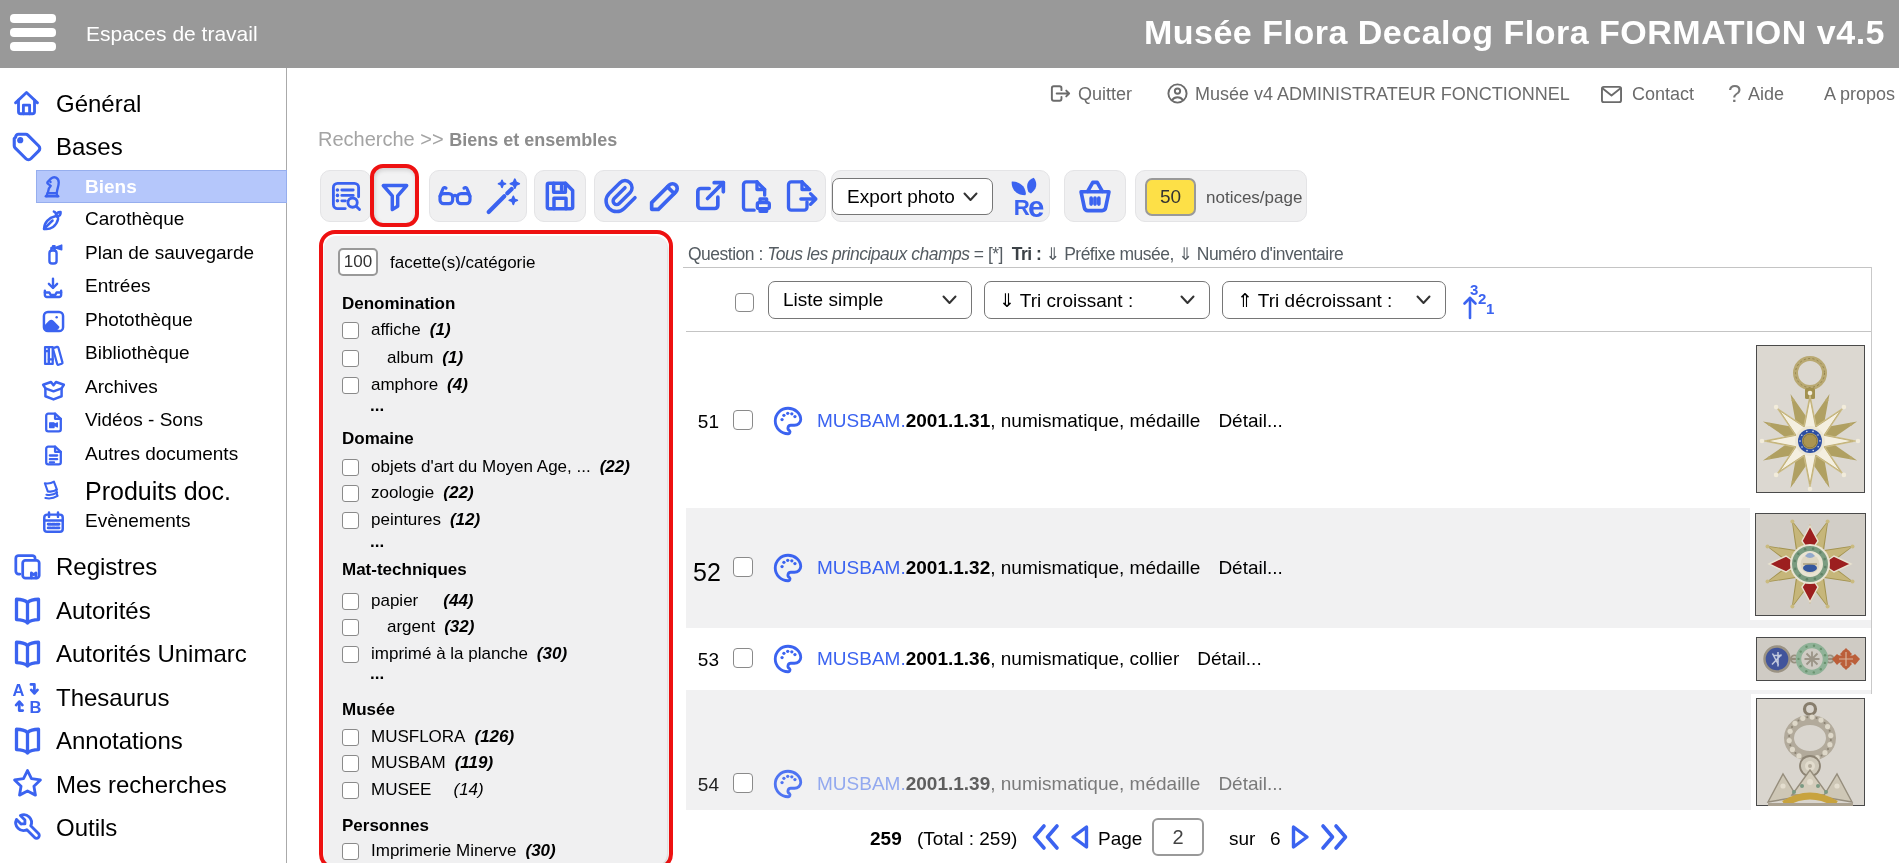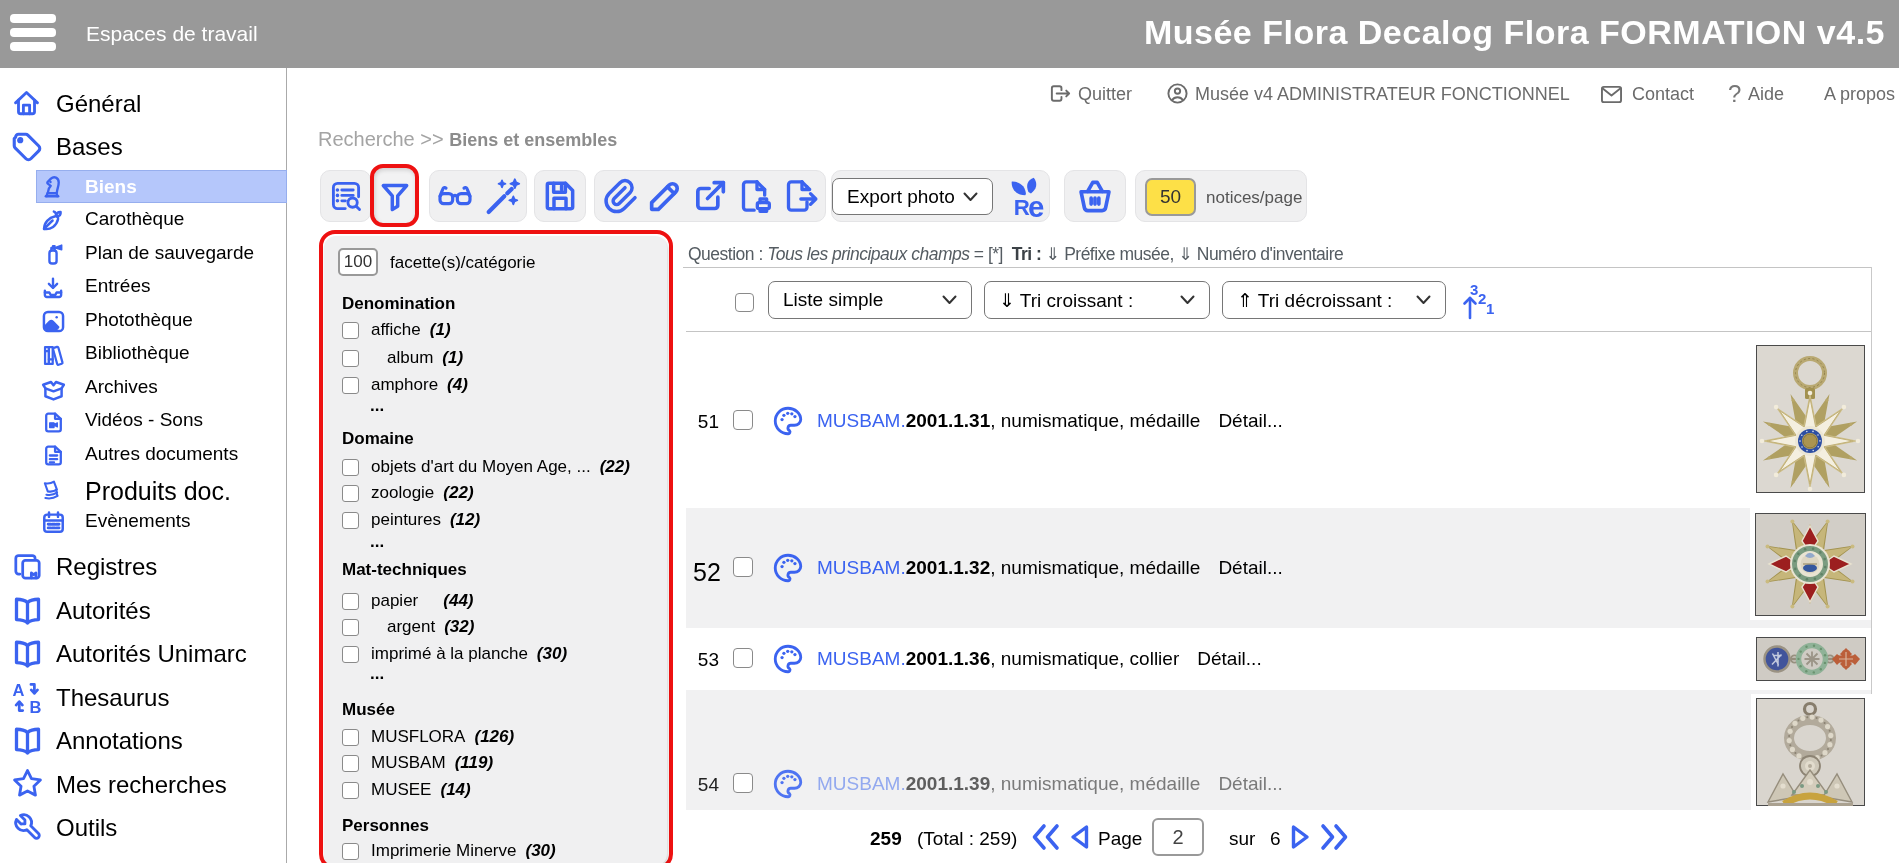--- a/index.html
+++ b/index.html
@@ -414,21 +414,21 @@
       <span style="font-style:italic;font-weight:bold;margin-left:9px">(126)</span>
     </div>
 <div class="abs" style="left:4px;top:509px;height:20px;display:flex;align-items:center">
       <span style="width:17px;height:17px;border:1px solid #8a8a8a;border-radius:3px;background:#fff;display:inline-block"></span>
       <span style="margin-left:12px">MUSBAM</span>
       <span style="font-style:italic;font-weight:bold;margin-left:9px">(119)</span>
     </div>
 <div class="abs" style="left:4px;top:536px;height:20px;display:flex;align-items:center">
       <span style="width:17px;height:17px;border:1px solid #8a8a8a;border-radius:3px;background:#fff;display:inline-block"></span>
       <span style="margin-left:12px">MUSEE</span>
-      <span style="font-style:italic;font-weight:bold;margin-left:9px">(14)</span>
+      <span style="font-style:italic;font-weight:normal;margin-left:22px">(14)</span>
     </div>
 <div class="abs" style="left:4px;top:572px;font-weight:bold">Personnes</div>
 <div class="abs" style="left:4px;top:597px;height:20px;display:flex;align-items:center">
       <span style="width:17px;height:17px;border:1px solid #8a8a8a;border-radius:3px;background:#fff;display:inline-block"></span>
       <span style="margin-left:12px">Imprimerie Minerve</span>
       <span style="font-style:italic;font-weight:bold;margin-left:9px">(30)</span>
     </div>
 </div>
 
 <div id="results">

